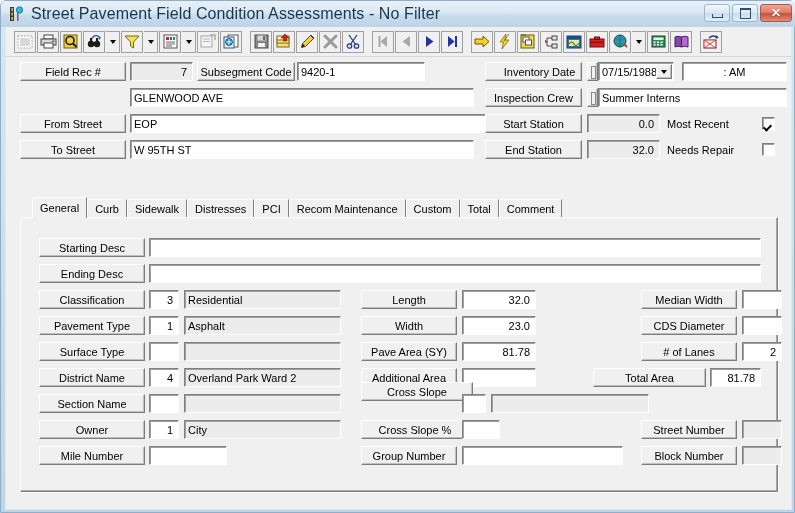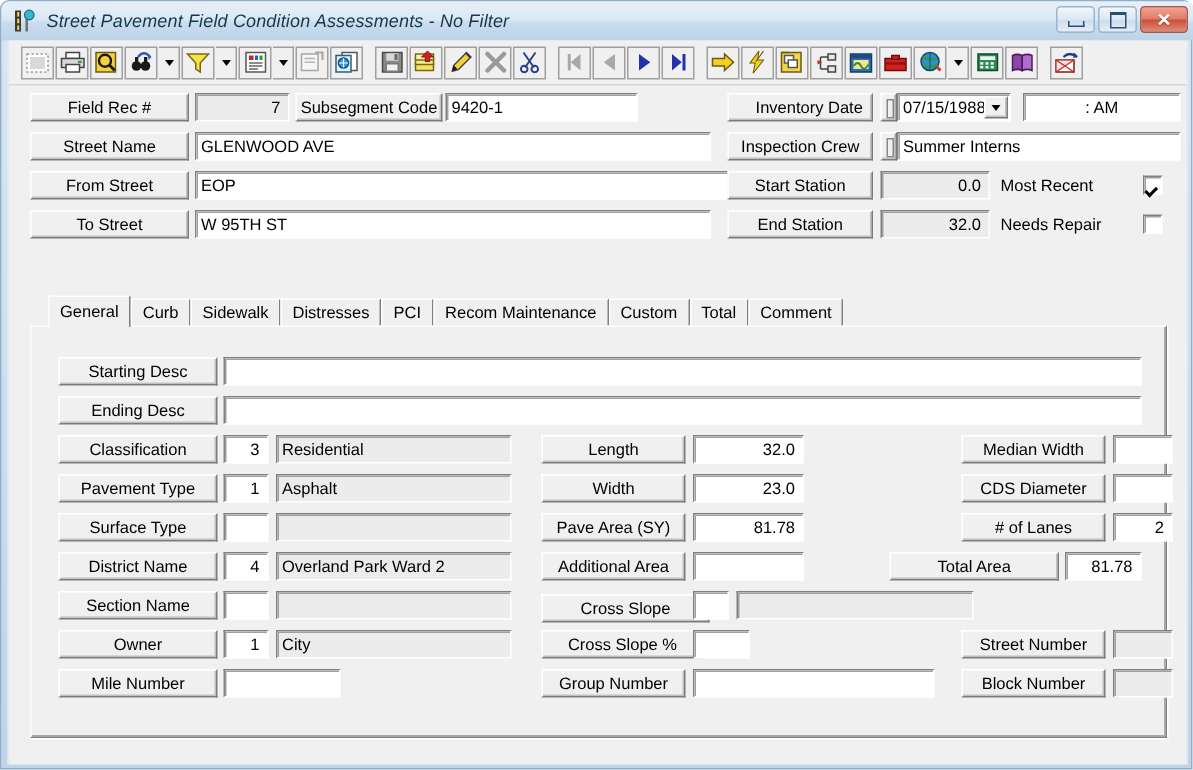--- a/index.html
+++ b/index.html
@@ -29,22 +29,22 @@
     box-sizing: border-box;
     background: linear-gradient(to bottom, #e8f0f8 0%, #dbe8f4 45%, #c9dcee 55%, #bcd3e8 100%);
     border-radius: 5px 5px 0 0;
     display: flex; align-items: center;
   }
   .title-icon {
     width: 16px; height: 16px; margin-left: 8px; margin-right: 6px;
     position: relative; flex: none;
   }
   .title-text {
-    font-size: 12px; color: #16384f;
-    letter-spacing: 0.1px; white-space: nowrap; font-style: italic;
+    font-size: 16px; color: #16384f;
+    letter-spacing: 0.1px; white-space: nowrap;
   }
   .win-buttons {
     position: absolute; right: 4px; top: 3px;
     display: flex; gap: 2px;
   }
   .win-btn {
     width: 26px; height: 18px;
     box-sizing: border-box;
     border: 1px solid #9bb6cd;
     border-radius: 3px;
@@ -534,21 +534,20 @@
       </div>
     </div>
 
     <div class="hdr">
 
       <div class="lblbtn" style="left:14px; top:5px; width:106px;">Field Rec #</div>
       <div class="fld ro num" style="left:124px; top:5px; width:63px;">7</div>
       <div class="lblbtn" style="left:191px; top:5px; width:98px;">Subsegment Code</div>
       <div class="fld" style="left:291px; top:5px; width:128px;">9420-1</div>
 
-      <div class="lblbtn" style="left:14px; top:31px; width:106px;">Street Name</div>
       <div class="fld" style="left:124px; top:31px; width:344px;">GLENWOOD AVE</div>
 
       <div class="lblbtn" style="left:14px; top:57px; width:106px;">From Street</div>
       <div class="fld" style="left:124px; top:57px; width:384px;">EOP</div>
 
       <div class="lblbtn" style="left:14px; top:83px; width:106px;">To Street</div>
       <div class="fld" style="left:124px; top:83px; width:344px;">W 95TH ST</div>
 
       <div class="lblbtn" style="left:479px; top:5px; width:97px;padding-left:12px;">Inventory Date</div>
       <div class="nub" style="left:581px; top:5px;"></div>
@@ -615,21 +614,21 @@
 
       <div id="col2">
           <div class="lblbtn" style="left:340px; top:72px; width:96px;">Length</div>
           <div class="fld num" style="left:441px; top:72px; width:74px;">32.0</div>
           <div class="lblbtn" style="left:340px; top:98px; width:96px;">Width</div>
           <div class="fld num" style="left:441px; top:98px; width:74px;">23.0</div>
           <div class="lblbtn" style="left:340px; top:124px; width:96px;">Pave Area (SY)</div>
           <div class="fld num" style="left:441px; top:124px; width:74px;">81.78</div>
           <div class="lblbtn" style="left:340px; top:150px; width:96px;">Additional Area</div>
           <div class="fld num" style="left:441px; top:150px; width:74px;"></div>
-          <div class="lblbtn" style="left:340px; top:178px; width:112px;">Cross Slope</div>
+          <div class="lblbtn" style="left:340px; top:164px; width:112px;">Cross Slope</div>
           <div class="fld" style="left:441px; top:176px; width:24px;"></div>
           <div class="fld ro" style="left:470px; top:176px; width:158px;"></div>
           <div class="lblbtn" style="left:340px; top:202px; width:108px;">Cross Slope %</div>
           <div class="fld" style="left:441px; top:202px; width:38px;"></div>
           <div class="lblbtn" style="left:340px; top:228px; width:96px;">Group Number</div>
           <div class="fld" style="left:441px; top:228px; width:161px;"></div>
         </div>
 
       <div id="col3">
           <div class="lblbtn" style="left:620px; top:72px; width:96px;">Median Width</div>

